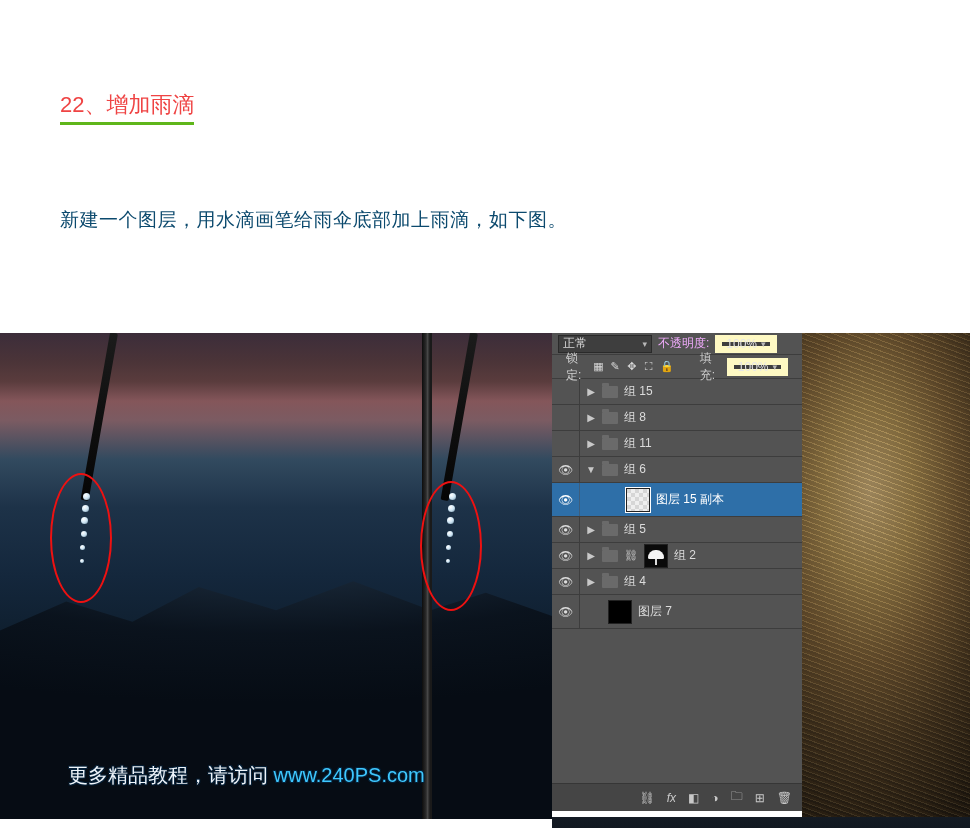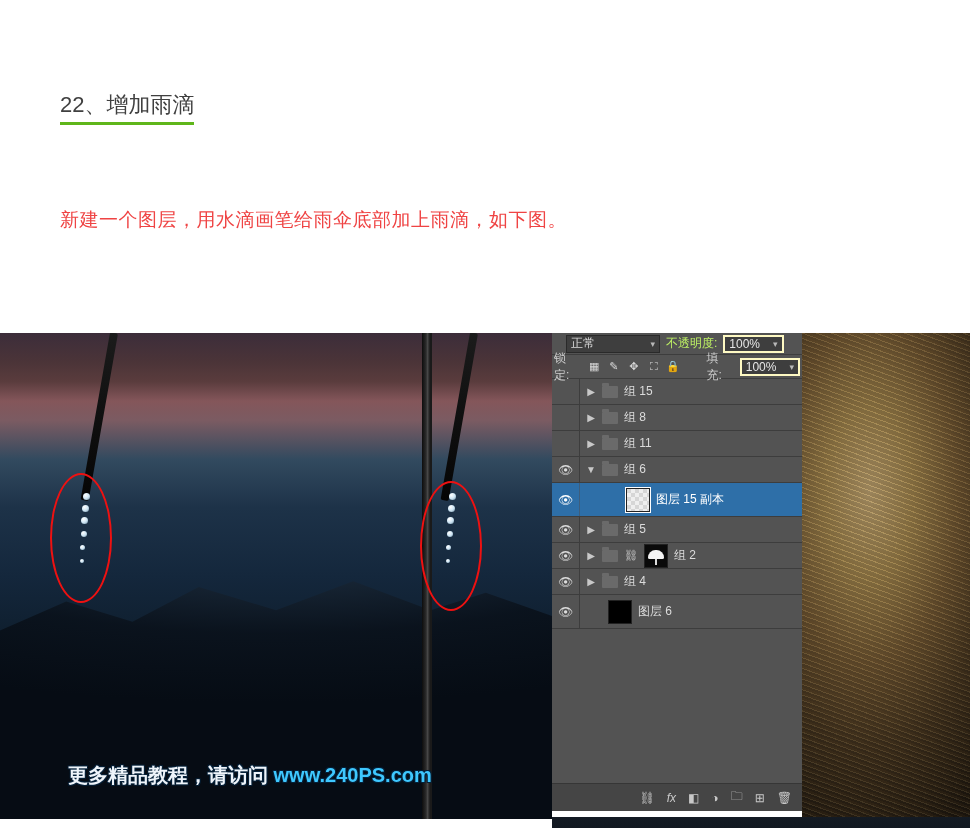--- a/index.html
+++ b/index.html
@@ -2,30 +2,30 @@
 <html><head>
 <meta charset="utf-8">
 <style>
   * { margin: 0; padding: 0; box-sizing: border-box; }
   body { width: 970px; height: 828px; background: #ffffff; font-family: "Microsoft YaHei", Arial, sans-serif; overflow: hidden; position: relative; }
 
   .article { padding: 90px 60px 0 60px; }
 
   .step-title {
     font-size: 22px;
-    color: #404040;
+    color: #ef4444;
     display: inline-block;
     border-bottom: 3px solid #5fb61a;
     padding-bottom: 2px;
   }
 
   .desc {
     margin-top: 82px;
     font-size: 19px;
-    color: #ef4444;
+    color: #0c4a6e;
     letter-spacing: 0.5px;
   }
 
   .canvas-wrap {
     position: relative;
     margin-top: 100px;
     width: 970px;
     margin-left: -60px;
     height: 534px;
   }
@@ -100,21 +100,21 @@
     border: 2px solid #e11;
     border-radius: 50%;
   }
   .ellipse.left { left: 50px; top: 140px; }
   .ellipse.right { left: 420px; top: 148px; }
 
   .caption {
     position: absolute;
     left: 68px; bottom: 30px;
     font-size: 20px;
-    font-weight: bold;
+    font-weight: normal;
     color: #eef4fa;
     text-shadow: 1px 1px 0 #052038, -1px -1px 0 #052038, 1px -1px 0 #052038, -1px 1px 0 #052038;
   }
   .caption .url {
     color: #3ec8ff;
   }
 
   
   .right-bg {
     position: absolute;
@@ -146,49 +146,49 @@
     height: 478px;
     background: #535353;
     color: #cfcfcf;
     font-size: 12px;
     font-family: "Microsoft YaHei", Tahoma, sans-serif;
   }
 
   .prow {
     display: flex; align-items: center;
     height: 22px;
-    padding: 0 14px;
+    padding: 0 6px;
     border-bottom: 1px solid #3d3d3d;
     gap: 6px;
   }
-  .prow .label { color: #bef264; }
+  .prow .label { color: #f0abfc; }
   .blend-select {
     flex: 0 0 94px;
     height: 18px;
     background: #3e3e3e;
     border: 1px solid #2a2a2a;
     display: flex; align-items: center; justify-content: space-between;
     padding: 0 4px;
     color: #d6d6d6;
   }
   .spinner {
     display: inline-flex; align-items: center;
     height: 18px;
     background: #3e3e3e;
-    border: 2px solid #fef9c3;
+    border: 7px solid #fef9c3;
     padding: 0 4px;
     color: #e6e6e6;
-    gap: 13px;
+    gap: 4px;
   }
   .chev { font-size: 9px; color: #b8b8b8; }
 
   .lockrow {
     display: flex; align-items: center;
     height: 24px;
-    padding: 0 2px;
+    padding: 0 14px;
     border-bottom: 1px solid #3d3d3d;
     gap: 6px;
   }
   .lockrow .ico { width: 14px; height: 14px; display:flex; align-items:center; justify-content:center; font-size: 11px; color: #d6d6d6; }
 
   .layers { }
   .layer {
     display: flex;
     align-items: center;
     height: 26px;
@@ -394,21 +394,21 @@
           <div class="layer">
             <div class="eye">👁</div>
             <div class="tree">▶</div>
             <div class="folder-icon"></div>
             <div class="lname">组 4</div>
           </div>
           <div class="layer tall">
             <div class="eye">👁</div>
             <div class="tree"></div>
             <div class="thumb black"></div>
-            <div class="lname">图层 6</div>
+            <div class="lname">图层 7</div>
           </div>
         </div>
 
       <div class="panel-bottom">
         <span class="pb">⛓</span>
         <span class="pb" style="font-style:italic">fx</span>
         <span class="pb">◧</span>
         <span class="pb">◑</span>
         <span class="pb">🗀</span>
         <span class="pb">⊞</span>

